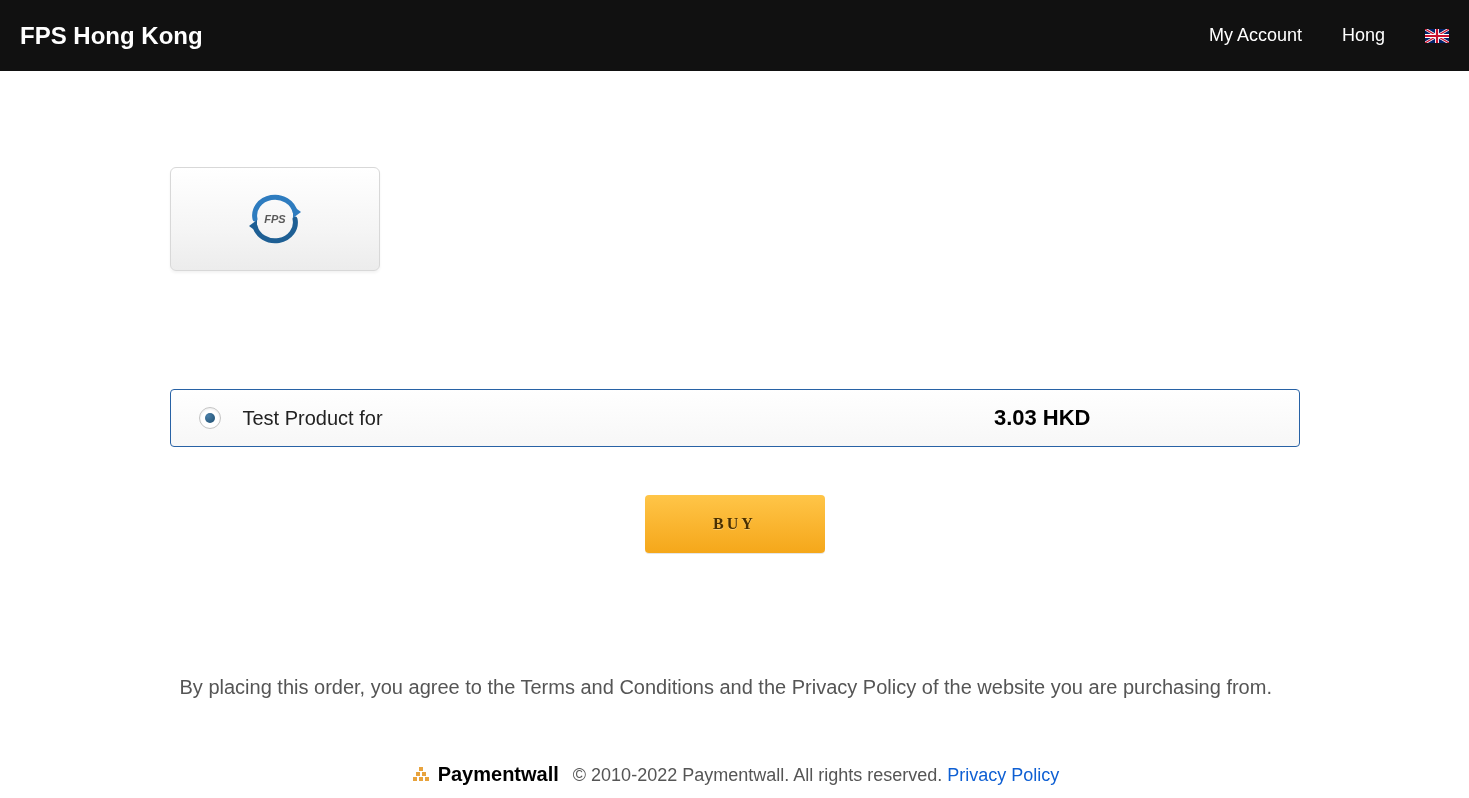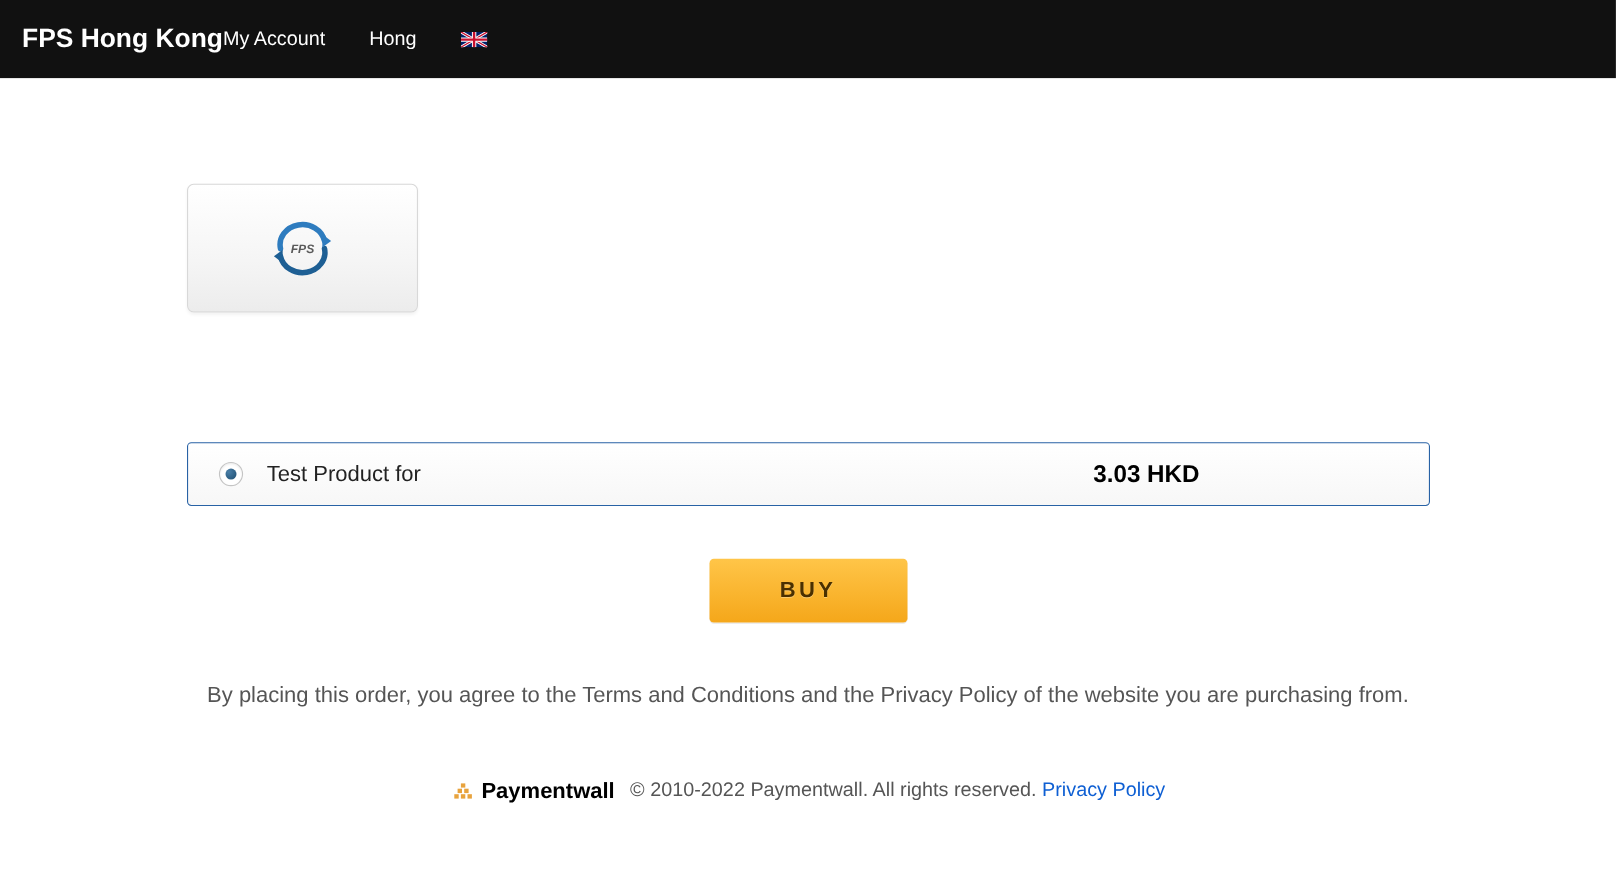--- a/index.html
+++ b/index.html
@@ -9,21 +9,21 @@
     }
     body {
       font-family: Arial, Helvetica, sans-serif;
       background: #ffffff;
     }
     .header {
       background: #111111;
       height: 71px;
       display: flex;
       align-items: center;
-      justify-content: flex-start;
+      justify-content: space-between;
       padding: 0 20px;
     }
     .header-title {
       color: #ffffff;
       font-size: 24px;
       font-weight: bold;
     }
     .header-nav {
       display: flex;
       align-items: center;
@@ -40,21 +40,21 @@
       height: 14px;
       cursor: pointer;
     }
     .main-content {
       max-width: 1130px;
       margin: 0 auto;
       padding: 0 0;
     }
     .payment-card {
       width: 210px;
-      height: 117px;
+      height: 104px;
       border: 1px solid #d8d8d8;
       border-radius: 6px;
       margin-top: 96px;
       background: linear-gradient(to bottom, #ffffff 0%, #f5f5f5 60%, #ececec 100%);
       box-shadow: 0 2px 3px rgba(0,0,0,0.05);
       display: flex;
       align-items: center;
       justify-content: center;
     }
     .fps-logo {
@@ -105,38 +105,39 @@
       justify-content: center;
       margin-top: 48px;
     }
     .buy-button {
       width: 180px;
       height: 58px;
       background: linear-gradient(to bottom, #ffc548 0%, #f5a71a 100%);
       border: none;
       border-radius: 4px;
       color: #4a3000;
-      font-size: 20px;
+      font-size: 16px;
       font-weight: bold;
       letter-spacing: 3px;
       cursor: pointer;
       text-shadow: 0 1px 0 rgba(255,255,255,0.3);
       box-shadow: 0 1px 0 rgba(0,0,0,0.1);
+      font-family: Liberation Serif, serif;
     }
     .disclaimer {
-      text-align: center;
+      text-align: left;
       color: #555555;
       font-size: 20px;
       line-height: 1.4;
-      margin-top: 52px;
+      margin-top: 120px;
       padding: 0 10px;
     }
     .footer {
       display: flex;
-      align-items: flex-start;
+      align-items: flex-end;
       justify-content: center;
       gap: 14px;
       margin-top: 62px;
       color: #555555;
       font-size: 18px;
     }
     .pw-logo {
       display: flex;
       align-items: center;
       gap: 6px;

